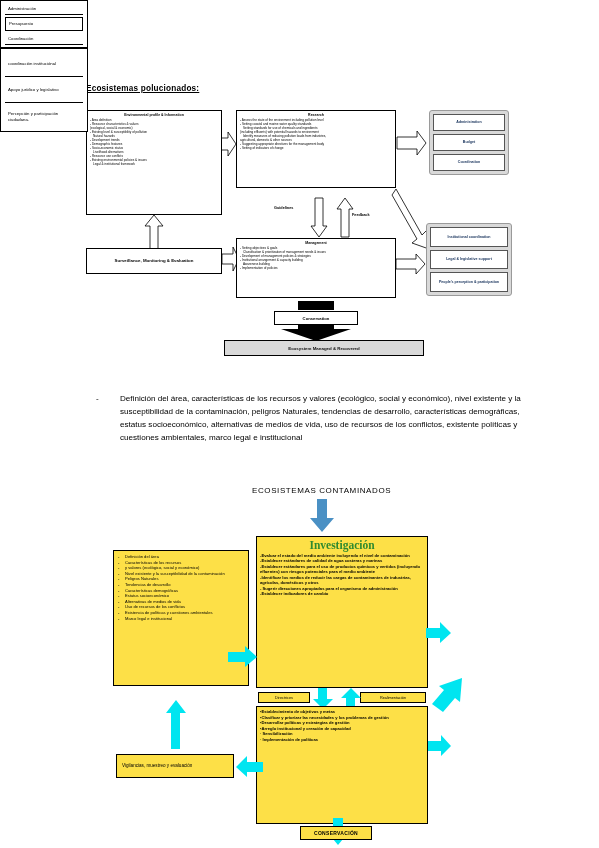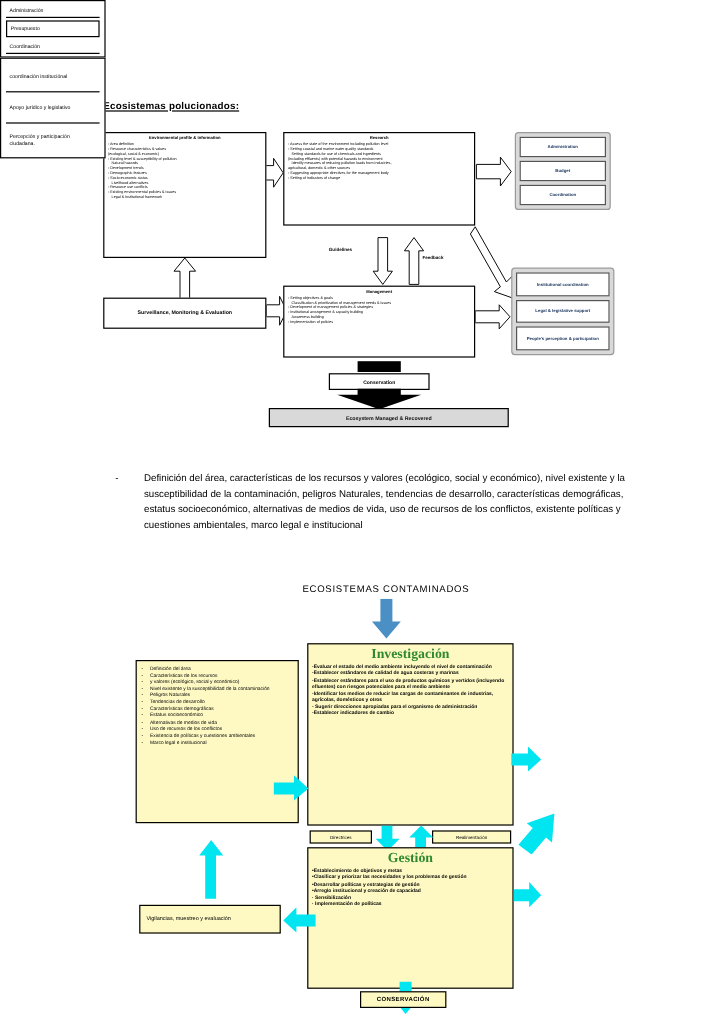--- a/index.html
+++ b/index.html
@@ -48,21 +48,21 @@
 
   
   #para-block{left:88px;top:392px;width:452px;font-size:8.1px;line-height:1.62;}
   #para-block .dash{position:absolute;left:8px;top:0;}
   #para-block .txt{display:block;margin-left:32px;text-align:left;}
 
   
   #es-title{left:252px;top:486px;font-size:8px;letter-spacing:.6px;}
 
   
-  .es-box{position:absolute;border:1.3px solid #000;background:#fef9c3;box-sizing:border-box;}
+  .es-box{position:absolute;border:1.3px solid #000;background:#fde047;box-sizing:border-box;}
   #es-bullets{left:113px;top:550px;width:136px;height:136px;padding:3px 2px 2px 4px;}
   #es-bullets li{font-size:4.1px;line-height:1.37;list-style:none;position:relative;padding-left:7px;margin:0;white-space:normal;}
   #es-bullets li:before{content:"-";position:absolute;left:0px;top:0;}
   #es-bullets ul{margin:0;padding:0;}
 
   #es-research{left:256px;top:536px;width:172px;height:152px;padding:2px 3px;}
   #es-research .hd{display:block;text-align:center;font-size:11.5px;font-weight:bold;color:#2f8a2f;font-family:"Liberation Serif",serif;line-height:1.1;margin-bottom:1px;}
   #es-research p{margin:0;font-size:4.15px;line-height:1.33;font-weight:bold;}
 
   #es-management{left:256px;top:706px;width:172px;height:118px;padding:2px 3px;}
@@ -274,21 +274,20 @@
         <polygon points="6,0 15,0 15,11 21,11 11,21 1,11 6,11" fill="#00e5f0"></polygon>
       </svg>
     </div>
     <div class="cyan" style="left:340px;top:688px;">
       <svg width="22" height="22" viewBox="0 0 22 22">
         <polygon points="11,0 21,10 15,10 15,21 6,21 6,10 1,10" fill="#00e5f0"></polygon>
       </svg>
     </div>
 
     <div class="es-box" id="es-management">
-      <span class="hd">Gestión</span>
       <p>•Establecimiento de objetivos y metas</p>
       <p>•Clasificar y priorizar las necesidades y los problemas de gestión</p>
       <p>•Desarrollar políticas y estrategias de gestión</p>
       <p>•Arreglo institucional y creación de capacidad</p>
       <p>·  Sensibilización</p>
       <p>·  Implementación de políticas</p>
     </div>
 
     <div class="cyan" style="left:236px;top:756px;">
       <svg width="28" height="22" viewBox="0 0 28 22">

